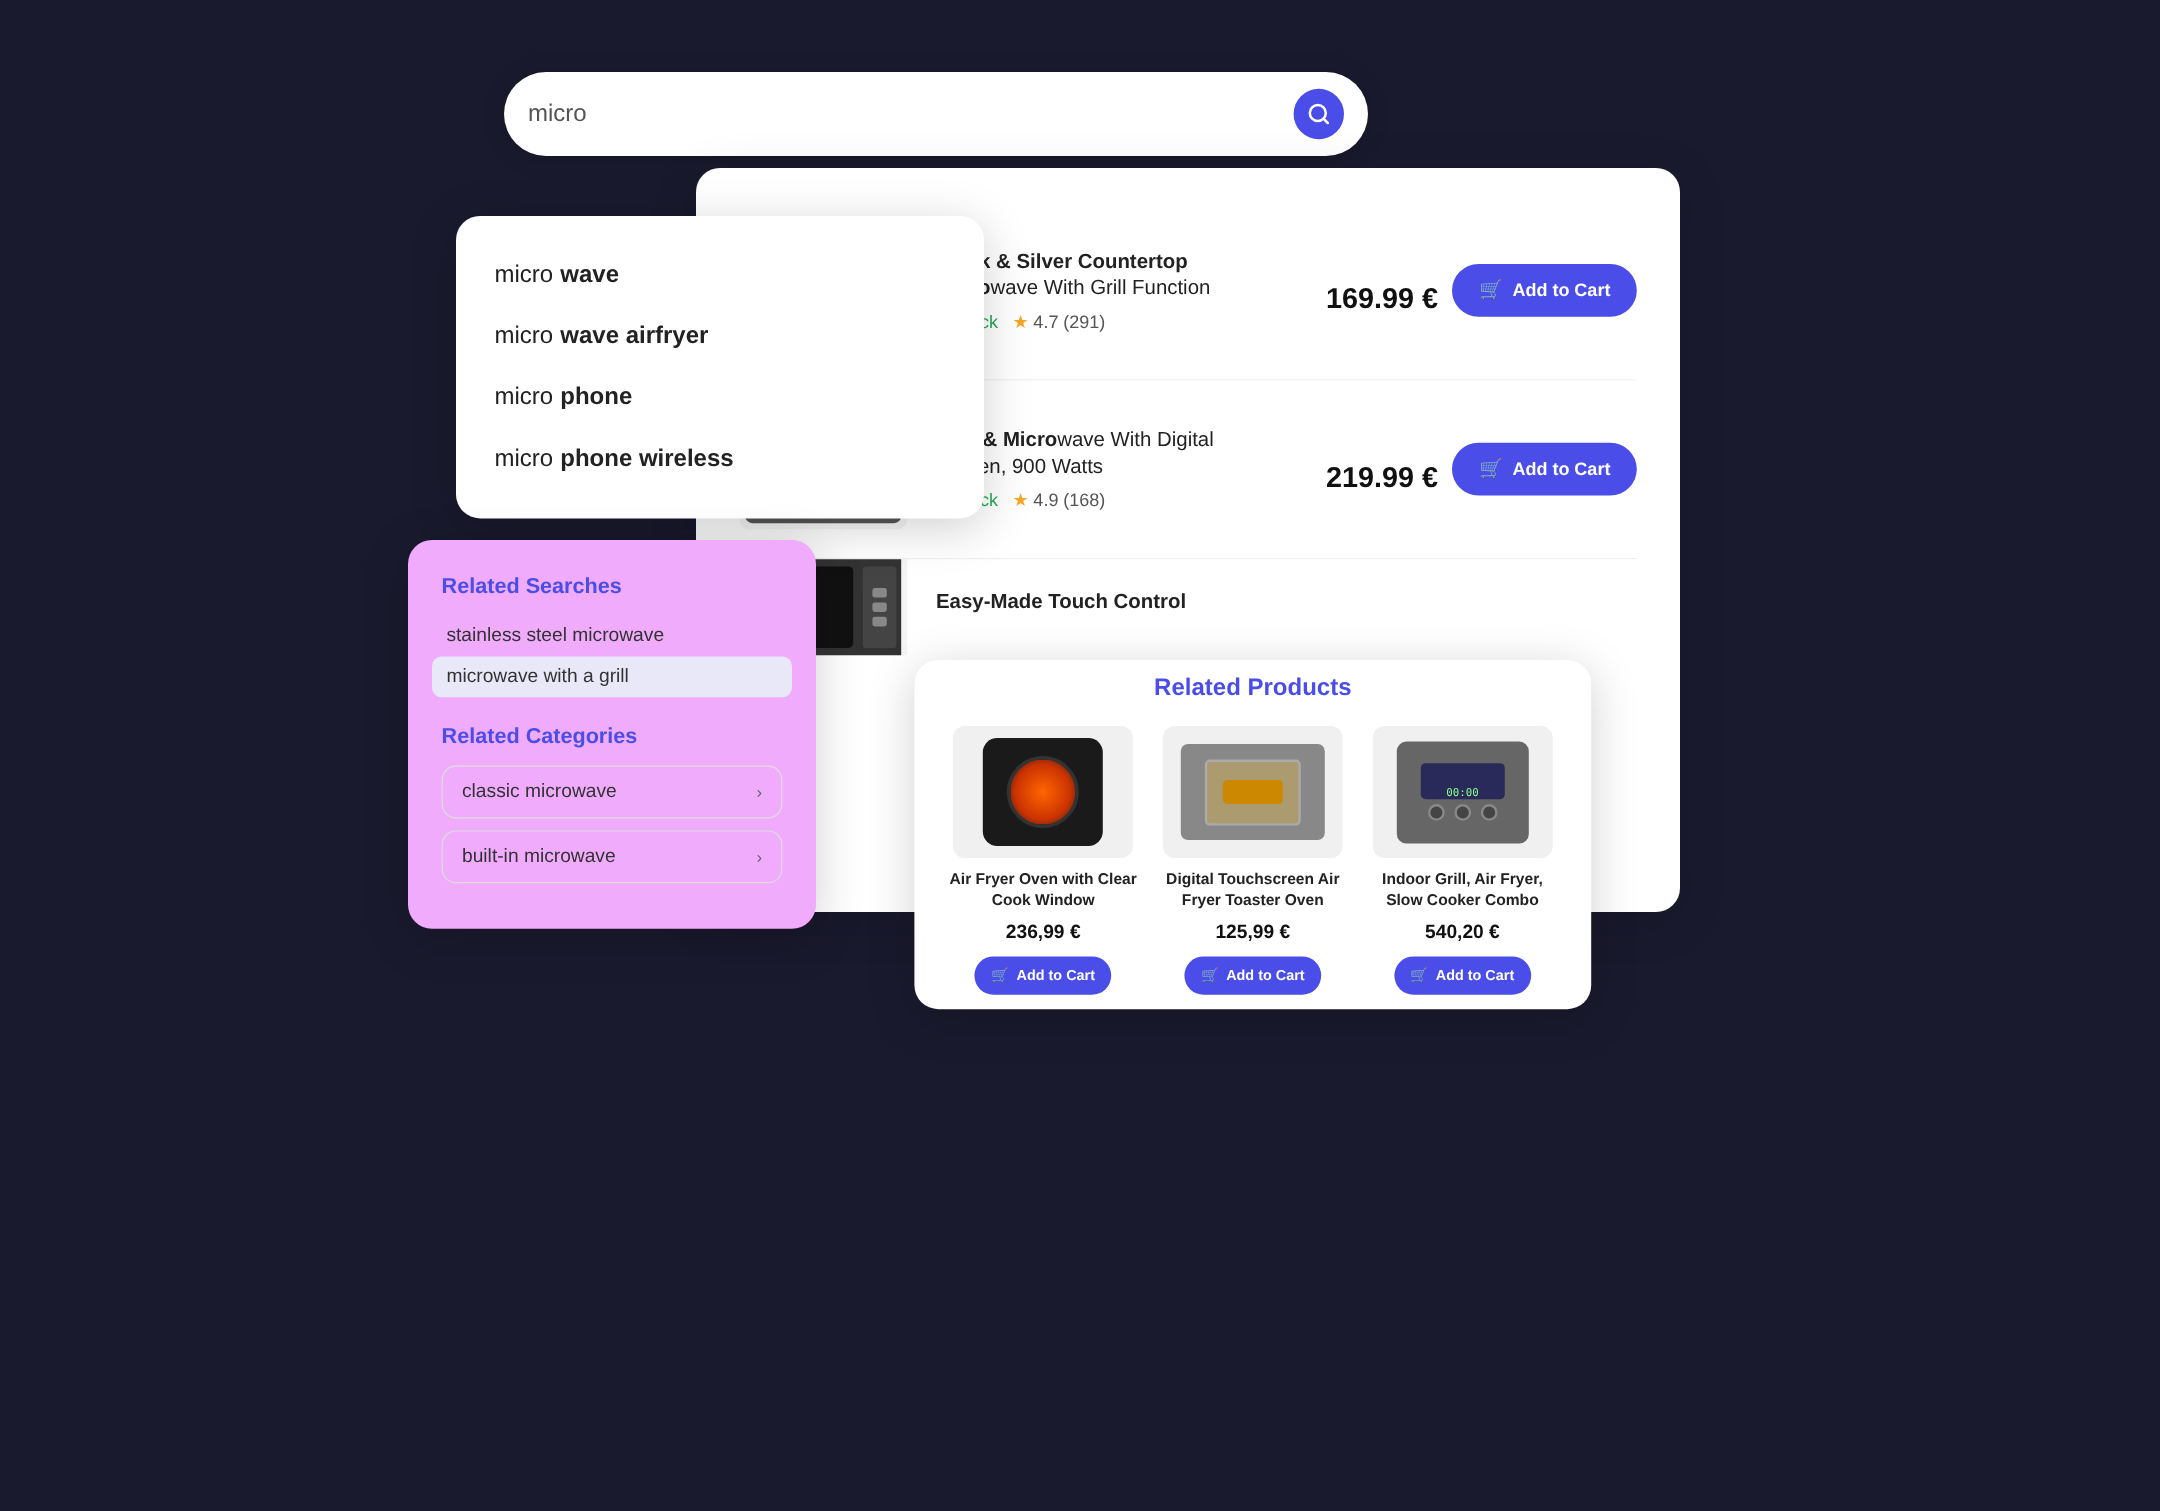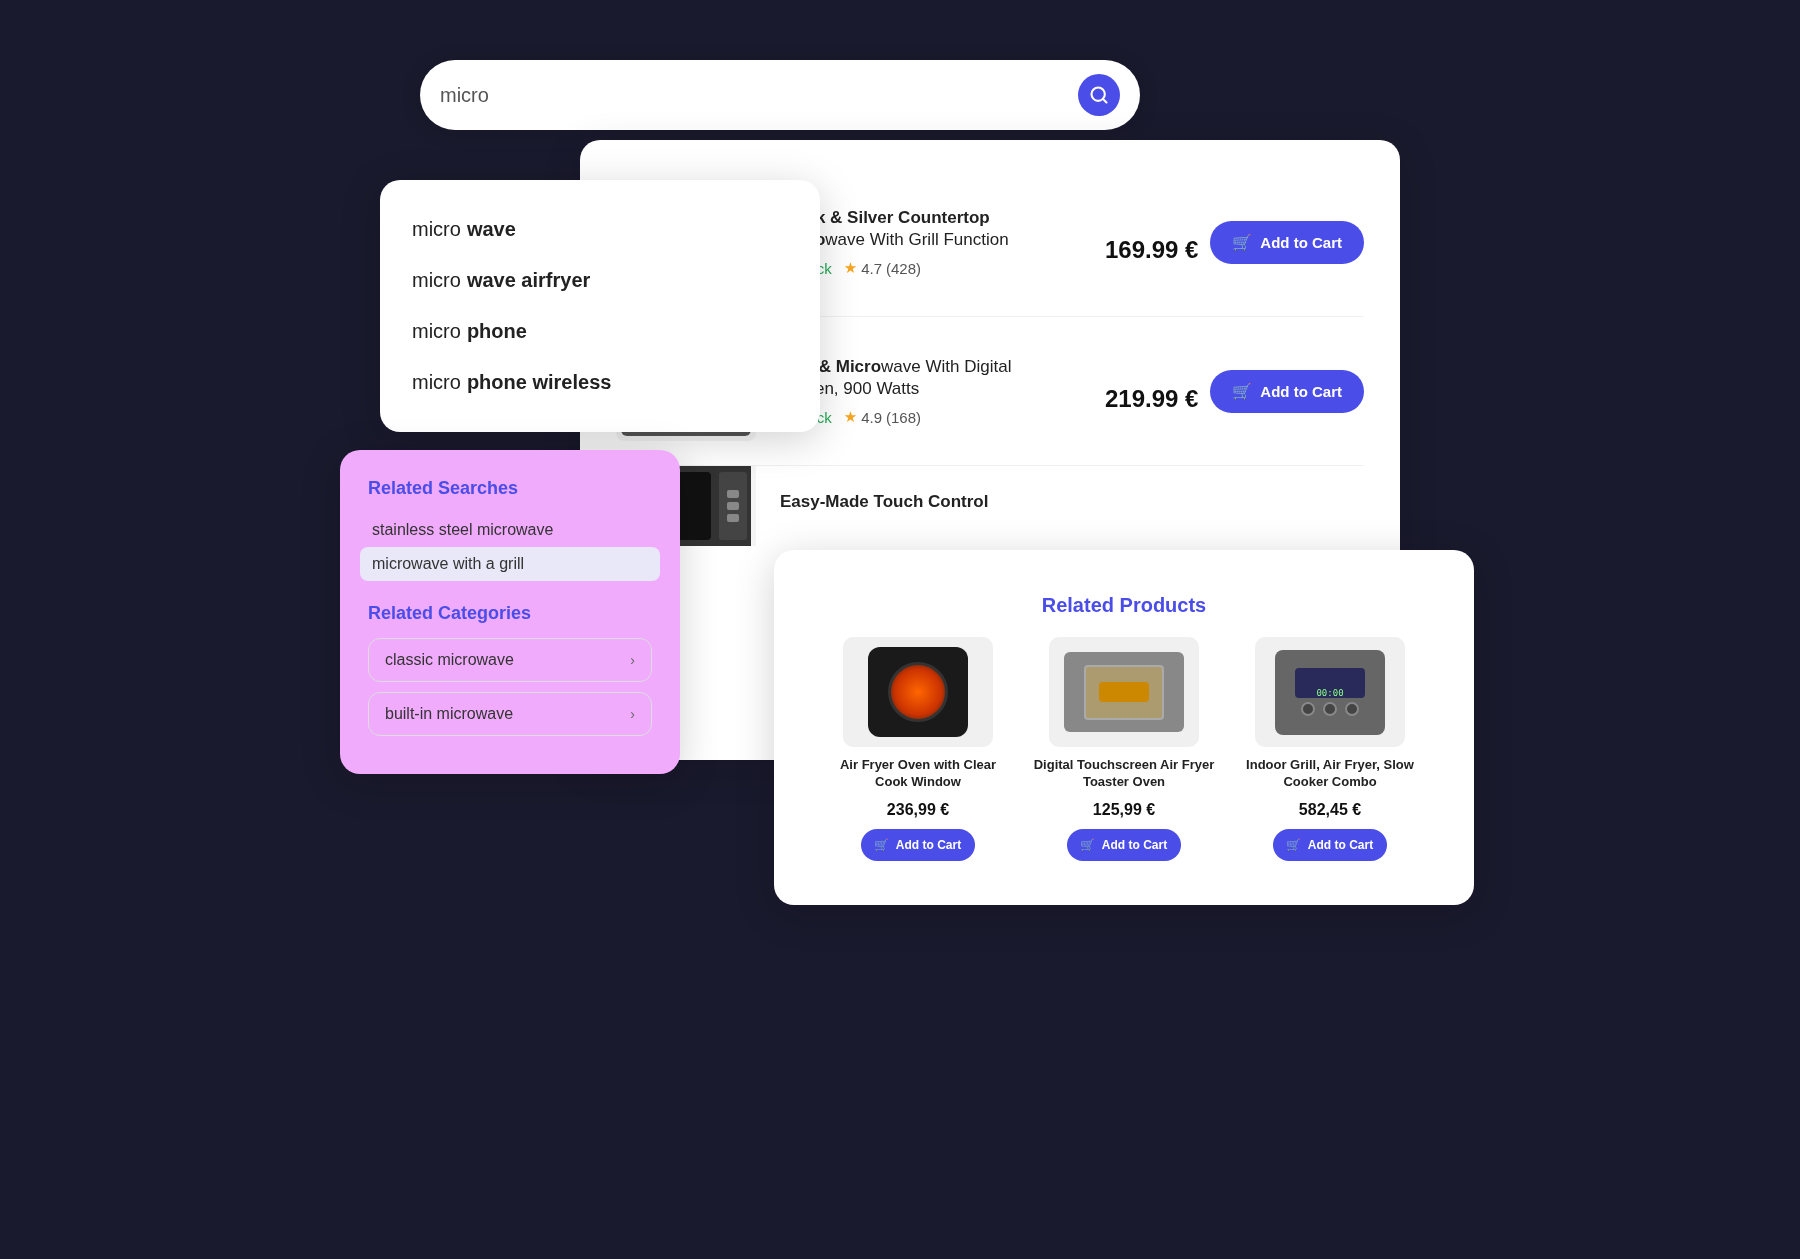--- a/index.html
+++ b/index.html
@@ -252,25 +252,25 @@
       align-items: center;
       gap: 8px;
       white-space: nowrap;
     }
     .cart-icon { font-size: 16px; }
 
     
     .related-products-panel {
       background: white;
       border-radius: 20px;
-      padding: 44px 28px;
-      width: 700px;
+      padding: 12px 28px;
+      width: 564px;
       position: absolute;
       top: 490px;
-      left: 474px;
+      left: 462px;
       box-shadow: 0 8px 40px rgba(0,0,0,0.18);
       z-index: 30;
     }
     .related-products-title {
       color: #4a4de8;
       font-size: 20px;
       font-weight: 700;
       text-align: center;
       margin-bottom: 20px;
     }
@@ -485,21 +485,21 @@
       <div class="product-info">
         <div class="product-title">
           <span>Black &amp; Silver Countertop</span><br>
           <span>Micro<span style="font-weight:400">wave With Grill Function</span></span>
         </div>
         <div class="product-meta">
           <span class="in-stock">In stock</span>
           <span class="rating">
             <span class="star">★</span>
             <span>4.7</span>
-            <span>(428)</span>
+            <span>(291)</span>
           </span>
         </div>
       </div>
       <div class="product-right">
         <div class="product-price">169.99 €</div>
         <button class="add-to-cart-btn">
           <span class="cart-icon">🛒</span>
           <span>Add to Cart</span>
         </button>
       </div>
@@ -600,21 +600,21 @@
               <span class="sc-display-text">00:00</span>
             </div>
             <div class="sc-knobs">
               <div class="sc-knob"></div>
               <div class="sc-knob"></div>
               <div class="sc-knob"></div>
             </div>
           </div>
         </div>
         <div class="related-product-name">Indoor Grill, Air Fryer, Slow Cooker Combo</div>
-        <div class="related-product-price">582,45 €</div>
+        <div class="related-product-price">540,20 €</div>
         <button class="related-add-btn">
           <span>🛒</span>
           <span>Add to Cart</span>
         </button>
       </div>
 
     </div>
   </div>
 
 </div>

